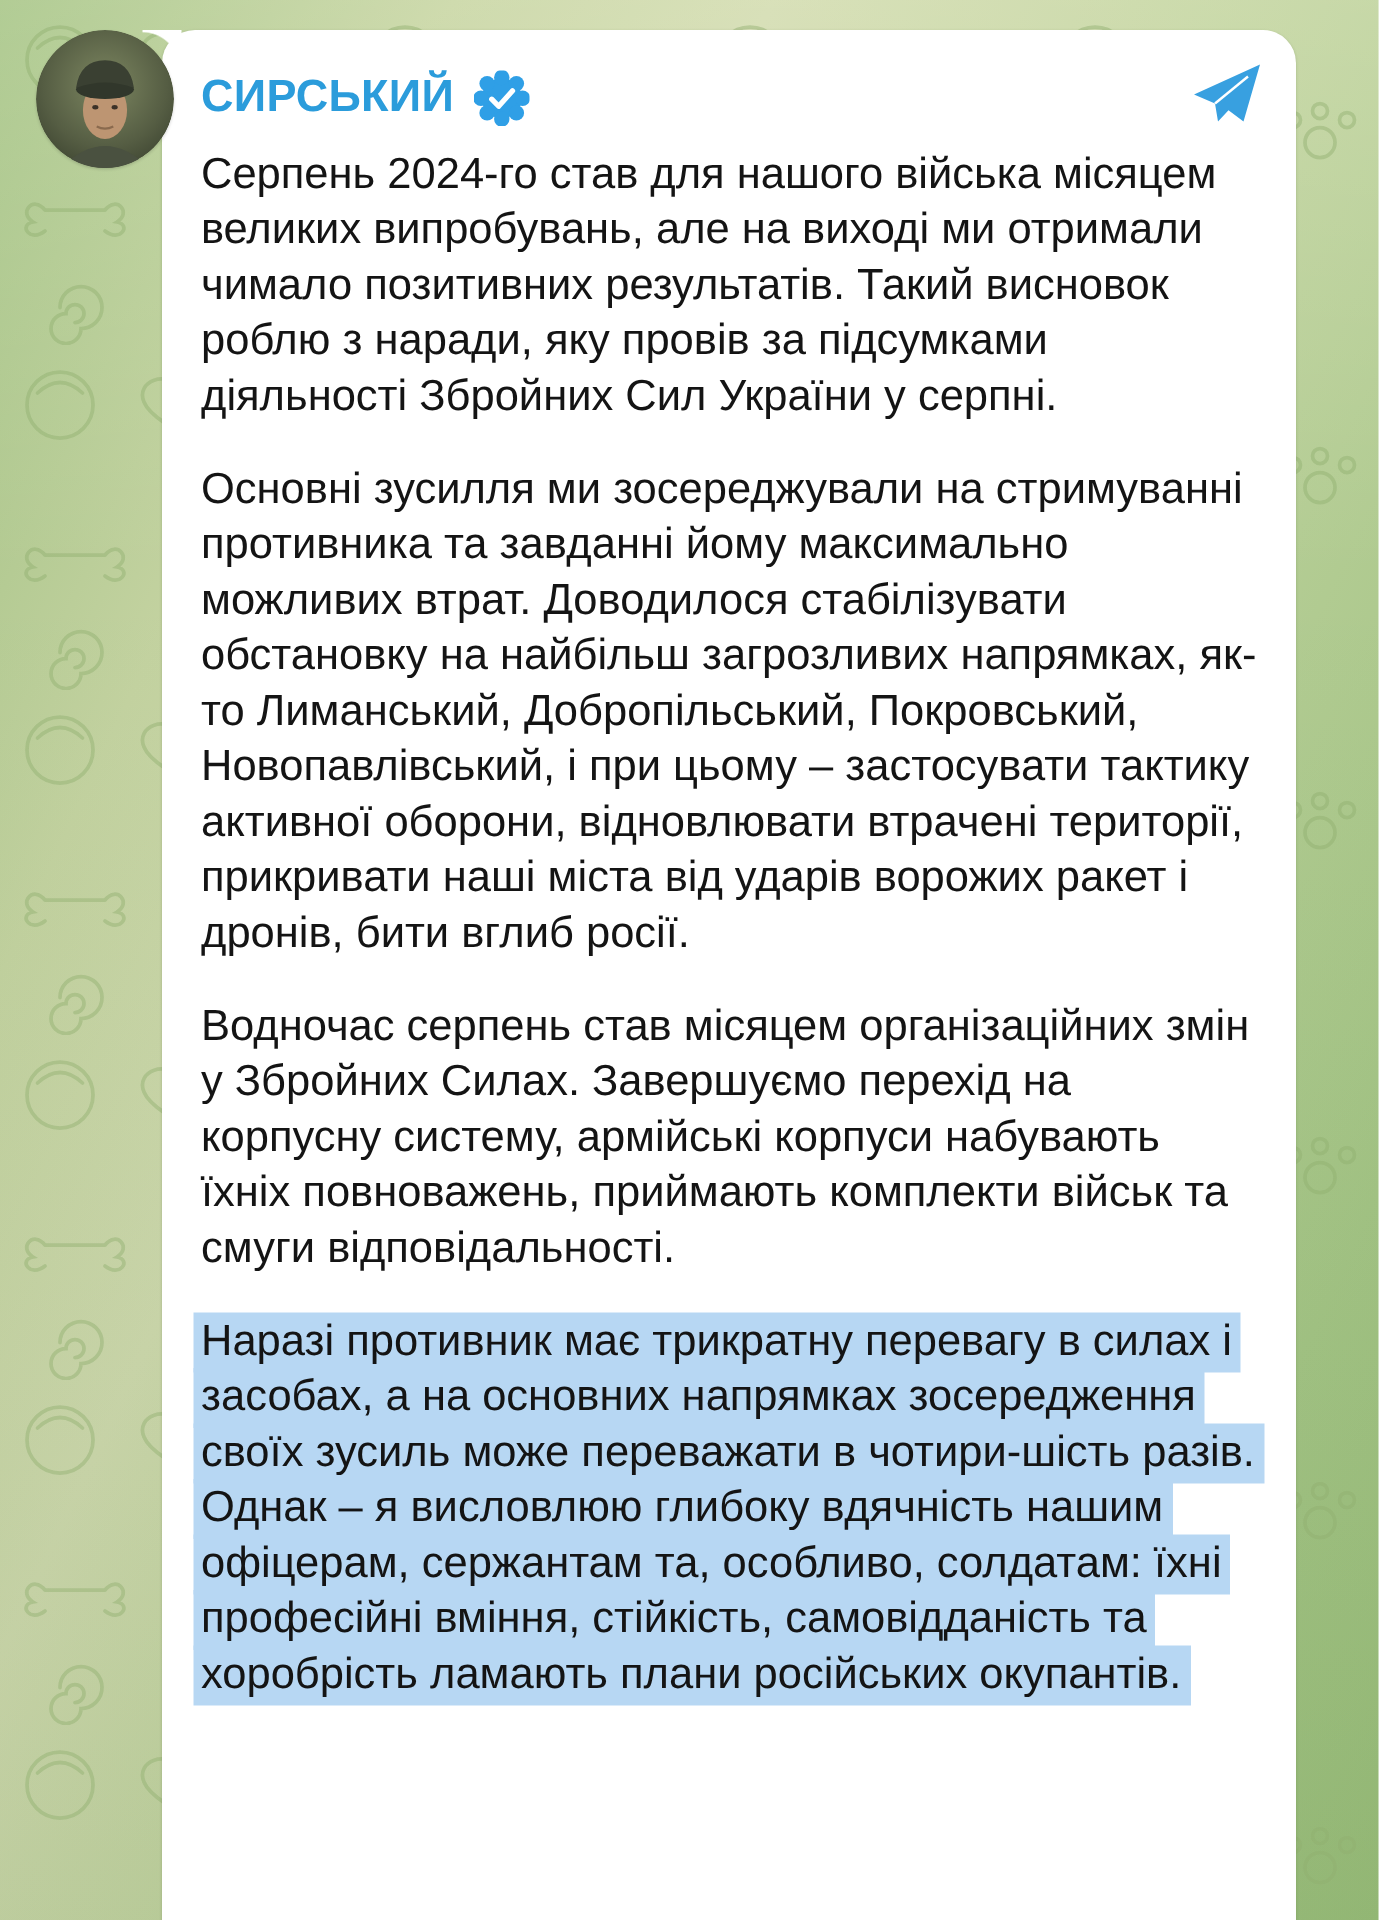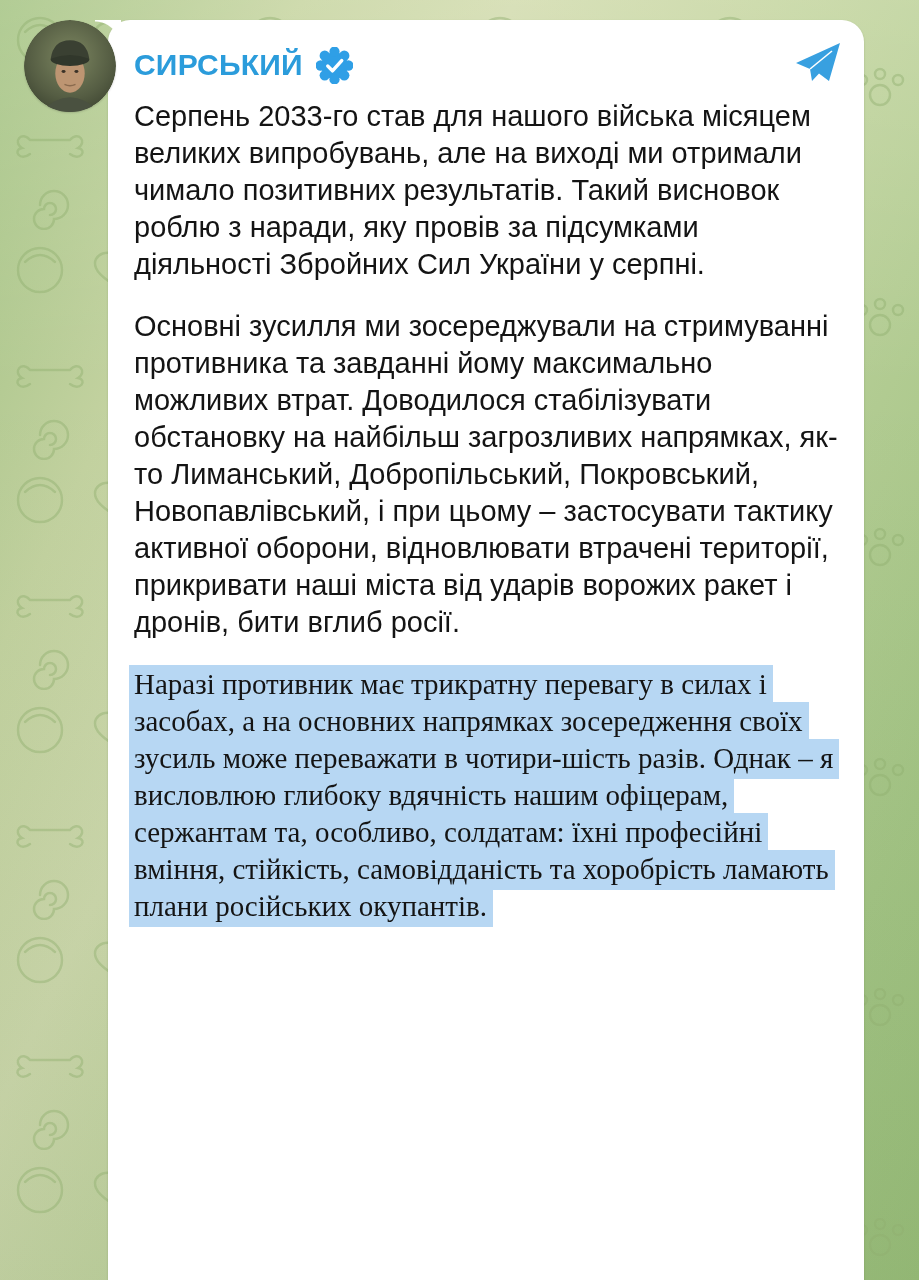--- a/index.html
+++ b/index.html
@@ -28,21 +28,21 @@
   .header{display:flex;align-items:center;margin:2px 0 10px 0;}
   .name{
     font-size:30px;font-weight:bold;color:var(--accent,#2b9cdb);
     letter-spacing:.2px;cursor:pointer;
   }
   .badge{width:37px;height:37px;margin-left:13px;flex:0 0 auto;}
   .spacer{flex:1;}
   .plane{width:48px;height:48px;margin-right:-4px;margin-top:-2px;cursor:pointer;flex:0 0 auto;}
   .text{font-size:29px;line-height:37px;color:var(--text,#141414);}
   .text p{margin:0 0 25px 0;}
-  .text p:last-child{margin-bottom:0;font-family:Liberation Serif, serif;}
+  .text p:last-child{margin-bottom:0;}
   .selection{
     background:var(--selection,#b7d7f3);
     padding:3px 6px 5px 5px;margin-left:-5px;
     -webkit-box-decoration-break:clone;box-decoration-break:clone;
   }
 </style>
 </head>
 <body>
 
 <svg class="doodles" width="919" height="1280" xmlns="http://www.w3.org/2000/svg">
@@ -104,17 +104,18 @@
       </g>
       <path d="M11.5 18.6 L16 23.2 L25 13.2" stroke="#ffffff" stroke-width="3.4" fill="none" stroke-linecap="round" stroke-linejoin="round"></path>
     </svg>
     <span class="spacer"></span>
     <svg class="plane" viewBox="0 0 48 48" xmlns="http://www.w3.org/2000/svg">
       <path d="M46 3 L2 23 L16 29 L18 41 L25 33.5 L35 41 Z" fill="#38a0e0"></path>
       <path d="M16 29 L38 11" stroke="#ffffff" stroke-width="1.6" fill="none"></path>
     </svg>
   </div>
   <div class="text">
-      <p>Серпень 2033-го став для нашого війська місяцем великих випробувань, але на виході ми отримали чимало позитивних результатів. Такий висновок роблю з наради, яку провів за підсумками діяльності Збройних Сил України у серпні.</p>
+      <p>Серпень 2024-го став для нашого війська місяцем великих випробувань, але на виході ми отримали чимало позитивних результатів. Такий висновок роблю з наради, яку провів за підсумками діяльності Збройних Сил України у серпні.</p>
       <p>Основні зусилля ми зосереджували на стримуванні противника та завданні йому максимально можливих втрат. Доводилося стабілізувати обстановку на найбільш загрозливих напрямках, як-то Лиманський, Добропільський, Покровський, Новопавлівський, і при цьому – застосувати тактику активної оборони, відновлювати втрачені території, прикривати наші міста від ударів ворожих ракет і дронів, бити вглиб росії.</p>
+      <p>Водночас серпень став місяцем організаційних змін у Збройних Силах. Завершуємо перехід на корпусну систему, армійські корпуси набувають їхніх повноважень, приймають комплекти військ та смуги відповідальності.</p>
       <p><span class="selection">Наразі противник має трикратну перевагу в силах і засобах, а на основних напрямках зосередження своїх зусиль може переважати в чотири-шість разів. Однак – я висловлюю глибоку вдячність нашим офіцерам, сержантам та, особливо, солдатам: їхні професійні вміння, стійкість, самовідданість та хоробрість ламають плани російських окупантів.</span></p>
     </div>
 </div>
 
 </body></html>

